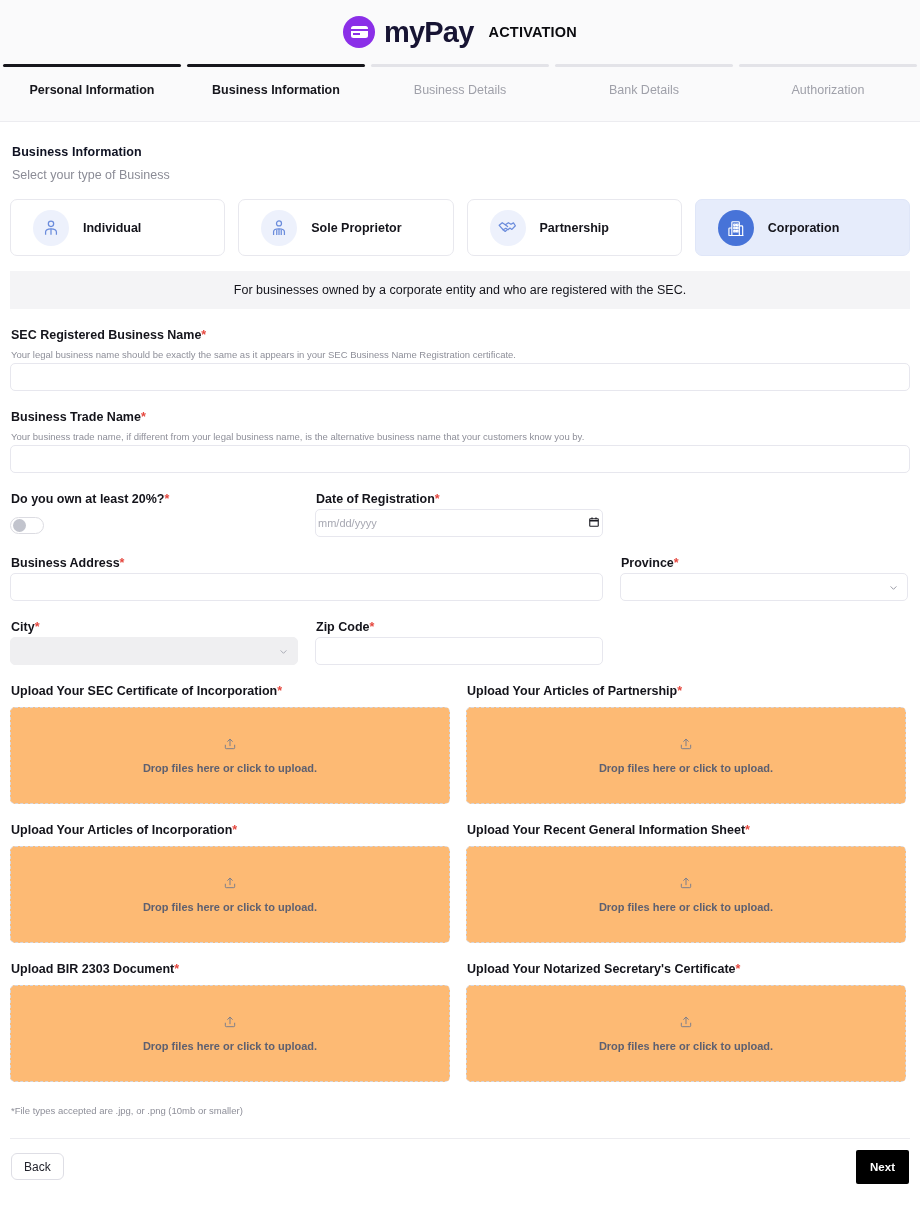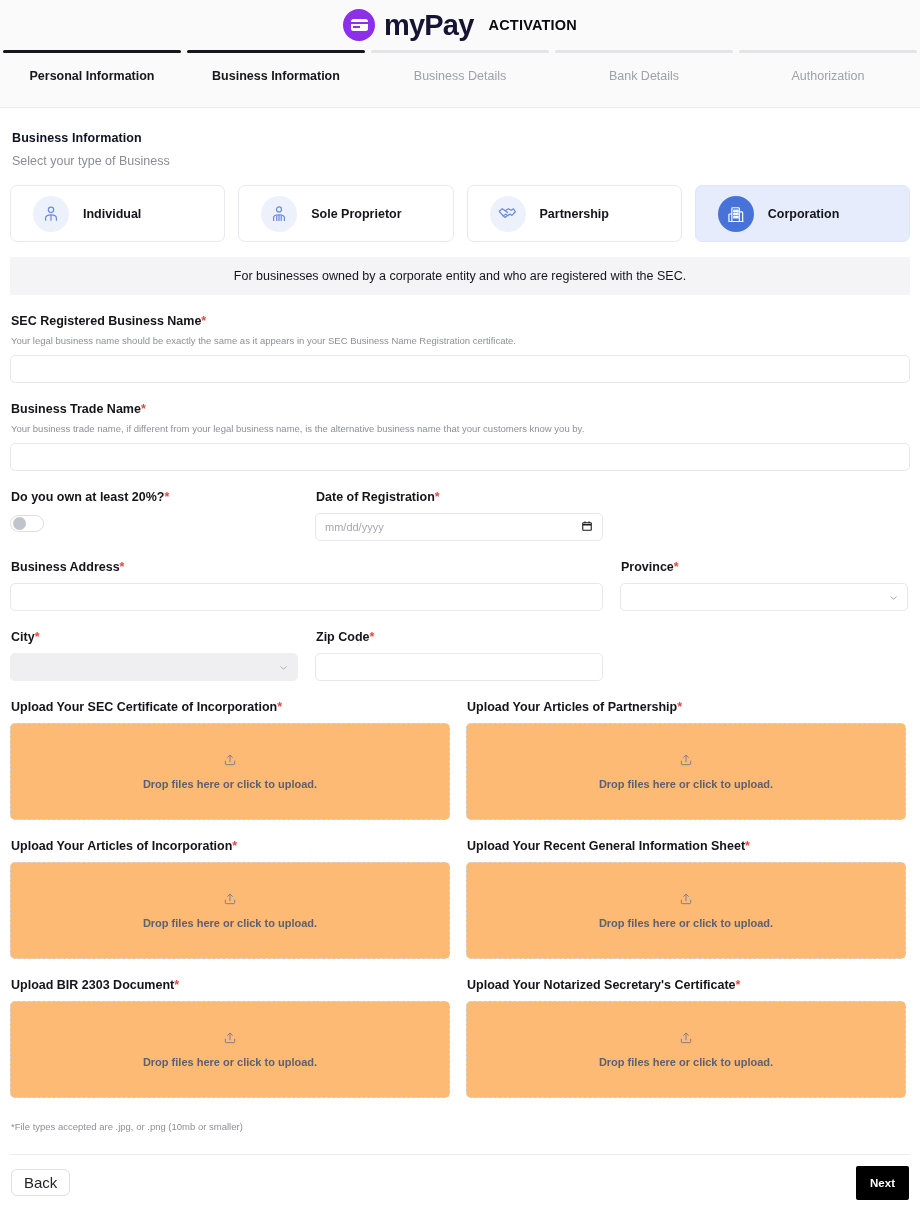--- a/index.html
+++ b/index.html
@@ -5,21 +5,21 @@
   * { box-sizing: border-box; margin: 0; padding: 0; }
   html, body {
     width: 920px; height: 1214px;
     font-family: "Liberation Sans", sans-serif;
     background: #ffffff;
     color: #0f1222;
     overflow: hidden;
   }
   
   .header {
-    height: 50px;
+    height: 64px;
     background: #fafafb;
     display: flex; align-items: center; justify-content: center;
     gap: 12px;
   }
   .brand { display: flex; align-items: center; gap: 9px; }
   .logo-circle {
     width: 32px; height: 32px; border-radius: 50%;
     background: #8b2fe8;
     display: flex; align-items: center; justify-content: center;
     flex: 0 0 auto;
@@ -97,23 +97,23 @@
   .field-label {
     font-size: 12.5px; font-weight: bold; color: #14141b;
     margin: 0 0 0 1px;
   }
   .req { color: #e5483f; font-weight: bold; }
   .hint { font-size: 9.5px; color: #8e8f99; margin-top: 7px; margin-left: 1px; }
   .input {
     height: 26px; width: 100%;
     background: #fff;
     border: 1px solid #e7e7ee; border-radius: 5px;
-    margin-top: 9px;
+    margin-top: 3px;
     font-size: 11px; color: #3b3c47;
-    padding: 0 9px;
+    padding: 0 2px;
     display: flex; align-items: center;
   }
   .input.tall { height: 28px; }
   .input.disabled { background: #efeff1; border-color: #efeff1; }
   .input .ph { color: #a7a8b2; }
   .select { position: relative; padding-right: 26px; }
   .chev {
     position: absolute; right: 9px; top: 50%; transform: translateY(-50%);
     width: 9px; height: 9px;
   }
@@ -156,21 +156,21 @@
   
   .footer {
     margin-top: 22px; height: 56px;
     border-top: 1px solid #ececf0;
     display: flex; align-items: center; justify-content: space-between;
     padding: 0 1px;
   }
   .btn-back {
     height: 27px; min-width: 50px; padding: 0 12px;
     background: #fff; border: 1px solid #dedee5; border-radius: 6px;
-    font-size: 15px; color: #22232c; font-family: inherit;
+    font-size: 12px; color: #22232c; font-family: inherit;
     display: flex; align-items: center; justify-content: center;
     cursor: pointer;
   }
   .btn-next {
     height: 27px; min-width: 50px; padding: 17px 14px;
     background: #000000; border: none; border-radius: 2px;
     font-size: 11.5px; color: #ffffff; font-weight: bold; font-family: inherit;
     display: flex; align-items: center; justify-content: center;
     cursor: pointer;
   }

